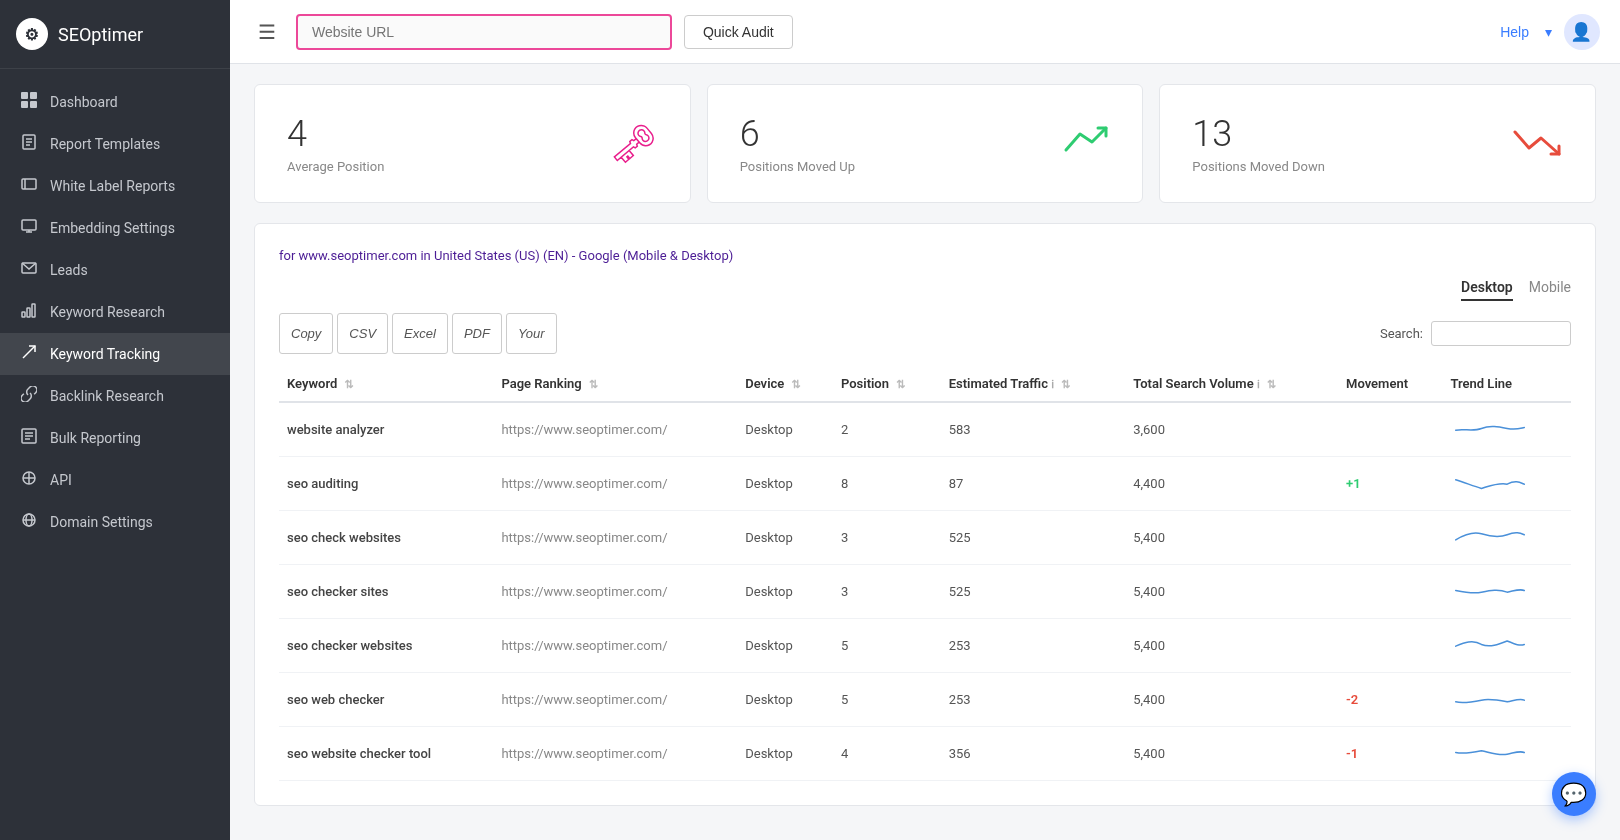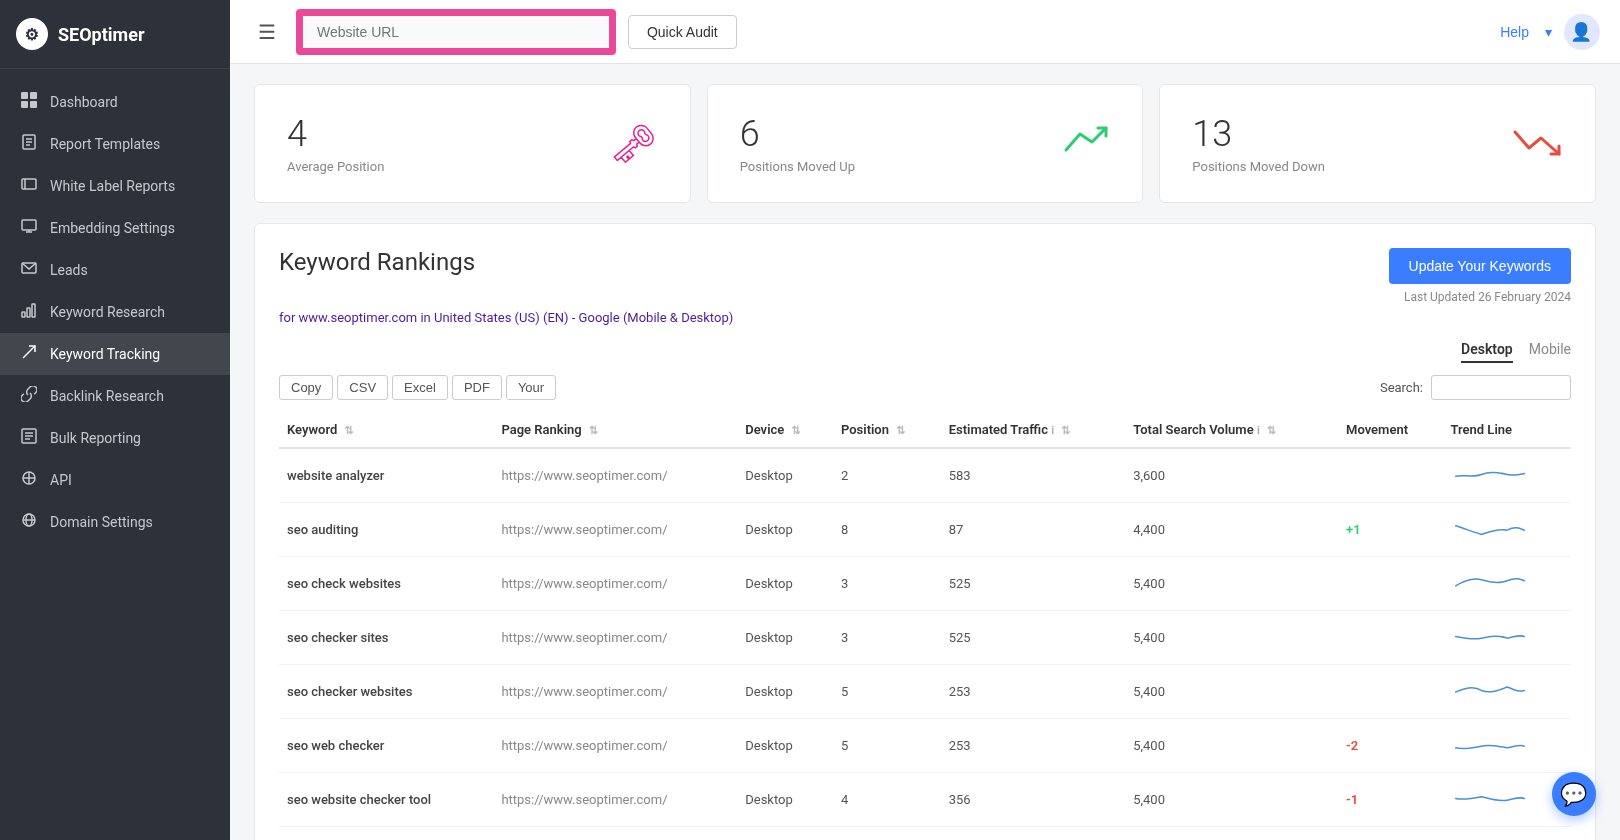--- a/index.html
+++ b/index.html
@@ -25,21 +25,21 @@
     }
     .logo-icon {
       width: 32px; height: 32px;
       background: #fff;
       border-radius: 50%;
       display: flex; align-items: center; justify-content: center;
       color: #2d3139;
       font-size: 16px;
       font-weight: bold;
     }
-    .logo-text { font-size: 18px; font-weight: 700; color: #fff; }
+    .logo-text { font-size: 18px; font-weight: 400; color: #fff; }
     .sidebar-nav { padding: 12px 0; }
     .nav-item {
       display: flex;
       align-items: center;
       gap: 12px;
       padding: 11px 20px;
       color: #c5c8ce;
       font-size: 14px;
       cursor: pointer;
       transition: background 0.15s;
@@ -65,23 +65,23 @@
       padding: 0 20px;
       height: 64px;
       gap: 12px;
       flex-shrink: 0;
     }
     .hamburger-btn {
       background: none; border: none; cursor: pointer;
       font-size: 20px; color: #555; padding: 4px 8px;
     }
     .url-input {
-      width: 320px;
+      width: 376px;
       padding: 8px 14px;
-      border: 7px solid #ec4899;
+      border: 2px solid #ec4899;
       border-radius: 4px;
       font-size: 14px;
       color: #888;
       background: #fafafa;
     }
     .quick-audit-btn {
       padding: 8px 18px;
       border: 1px solid #ccc;
       border-radius: 4px;
       background: #fff;
@@ -180,27 +180,28 @@
 
     
     .table-toolbar {
       display: flex;
       align-items: center;
       justify-content: space-between;
       margin-bottom: 12px;
     }
     .export-btns { display: flex; gap: 4px; }
     .export-btn {
-      padding: 4px 11px;
+      padding: 12px 11px;
       border: 1px solid #ccc;
       border-radius: 3px;
       background: #fff;
       font-size: 13px;
       cursor: pointer;
       color: #555;
+      font-style: italic;
     }
     .search-label { font-size: 13px; color: #555; display: flex; align-items: center; gap: 8px; }
     .search-input-table {
       border: 1px solid #ccc;
       border-radius: 3px;
       padding: 4px 8px;
       font-size: 13px;
       width: 140px;
     }
 
@@ -402,29 +403,20 @@
         <div>
           <svg width="52" height="40" viewBox="0 0 52 40" fill="none">
             <polyline points="4,10 18,26 30,16 48,32" stroke="#e74c3c" stroke-width="3" fill="none" stroke-linecap="round" stroke-linejoin="round"></polyline>
             <polyline points="40,32 48,32 48,24" stroke="#e74c3c" stroke-width="3" fill="none" stroke-linecap="round" stroke-linejoin="round"></polyline>
           </svg>
         </div>
       </div>
     </div>
 
     <div class="rankings-section">
-      <div class="rankings-header">
-        <div>
-          <h2 class="rankings-title">Keyword Rankings</h2>
-        </div>
-        <div>
-          <button class="update-btn">Update Your Keywords</button>
-          <div class="last-updated">Last Updated 26 February 2024</div>
-        </div>
-      </div>
       <p class="rankings-subtitle">for www.seoptimer.com in United States (US) (EN) - Google (Mobile &amp; Desktop)</p>
 
       <div class="view-tabs">
         <span class="view-tab active">Desktop</span>
         <span class="view-tab">Mobile</span>
       </div>
 
       <div class="table-toolbar">
         <div class="export-btns">
           <button class="export-btn">Copy</button>

